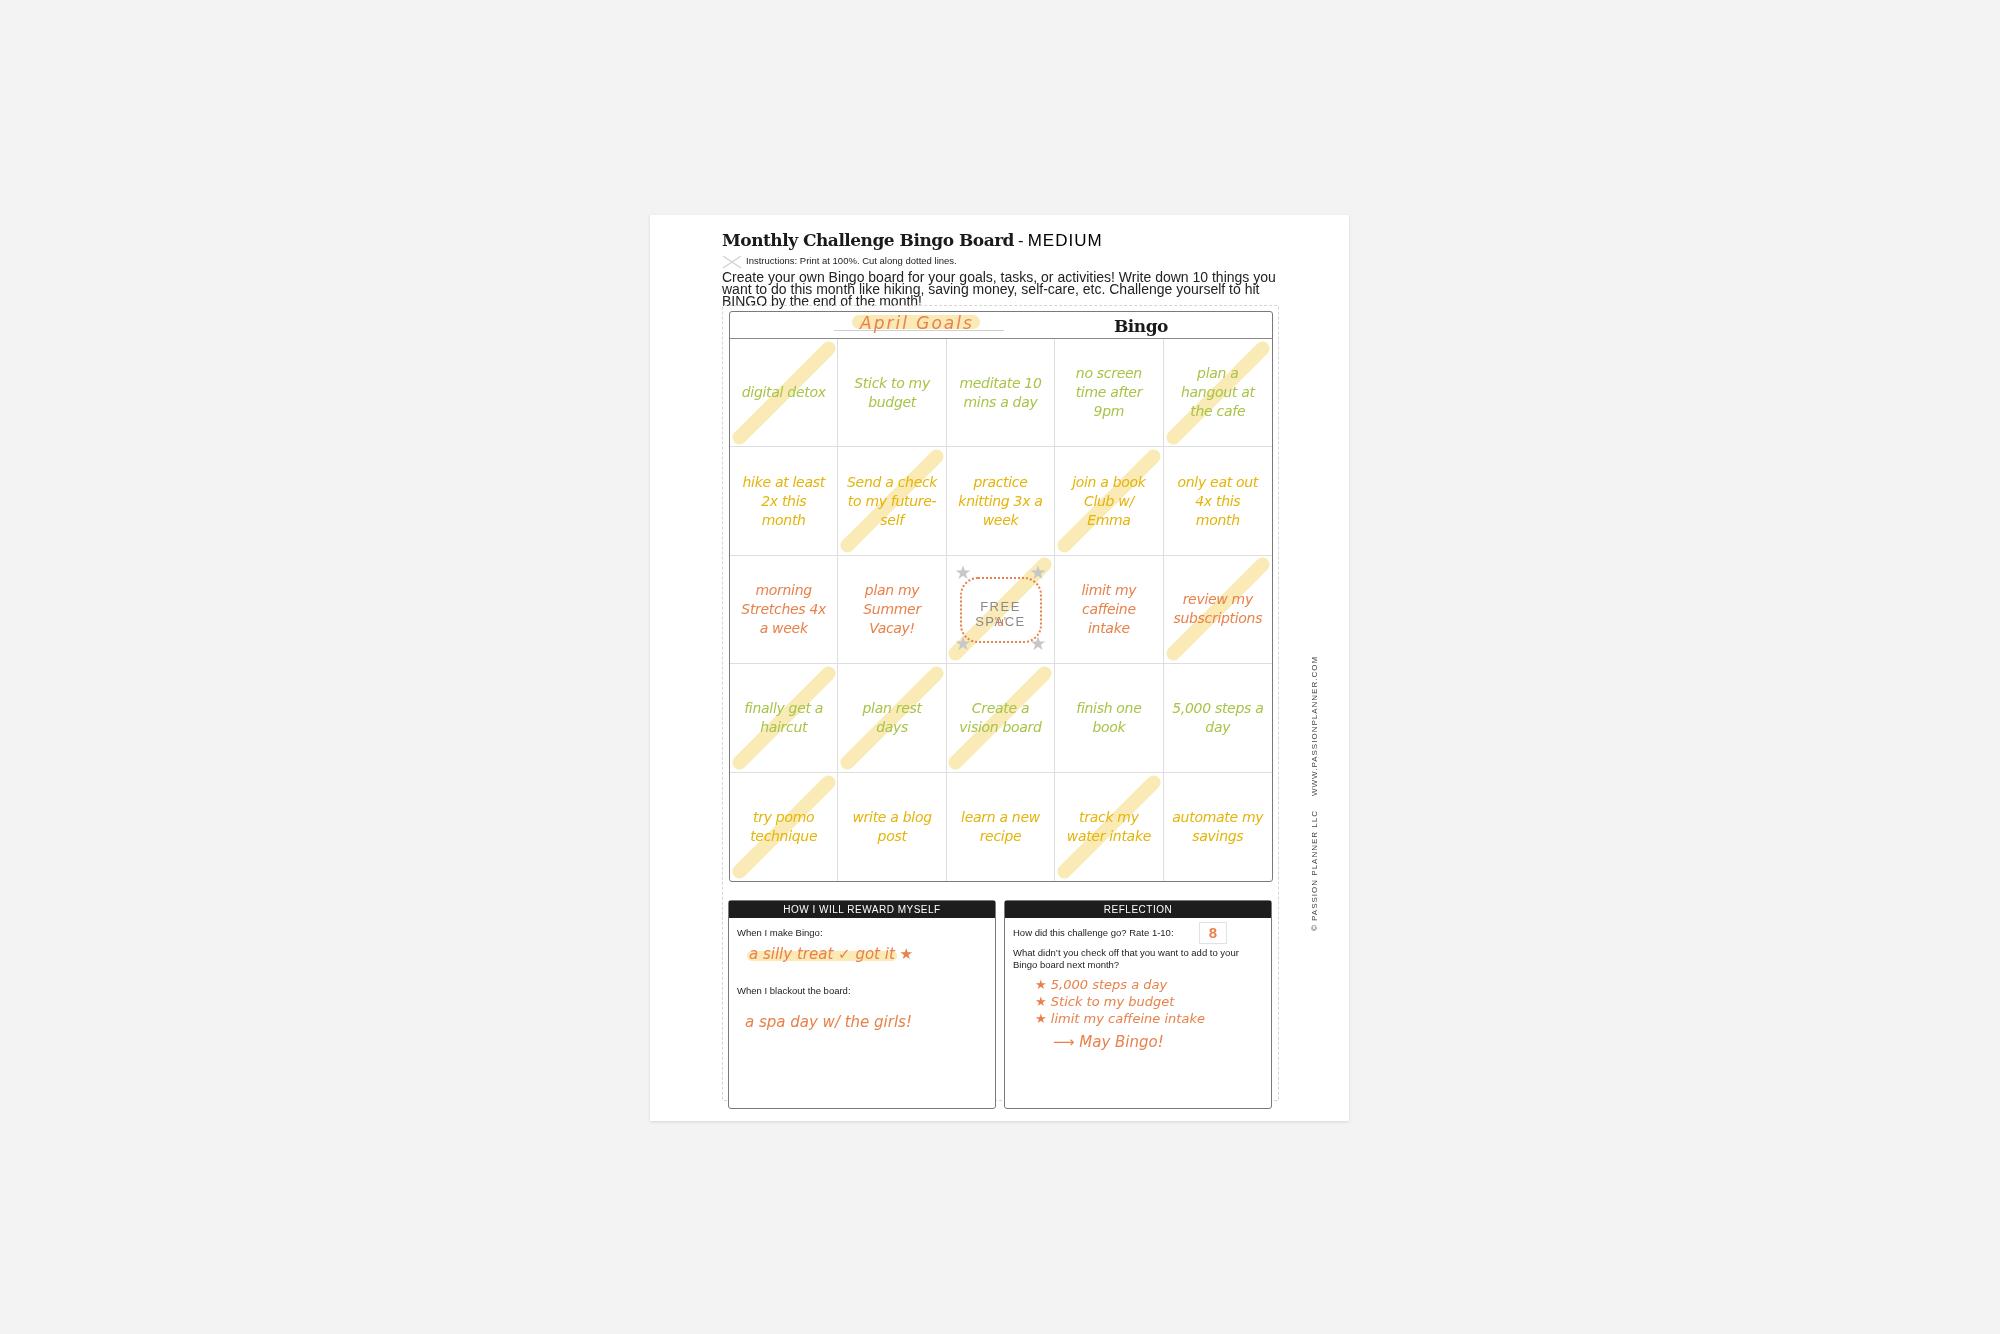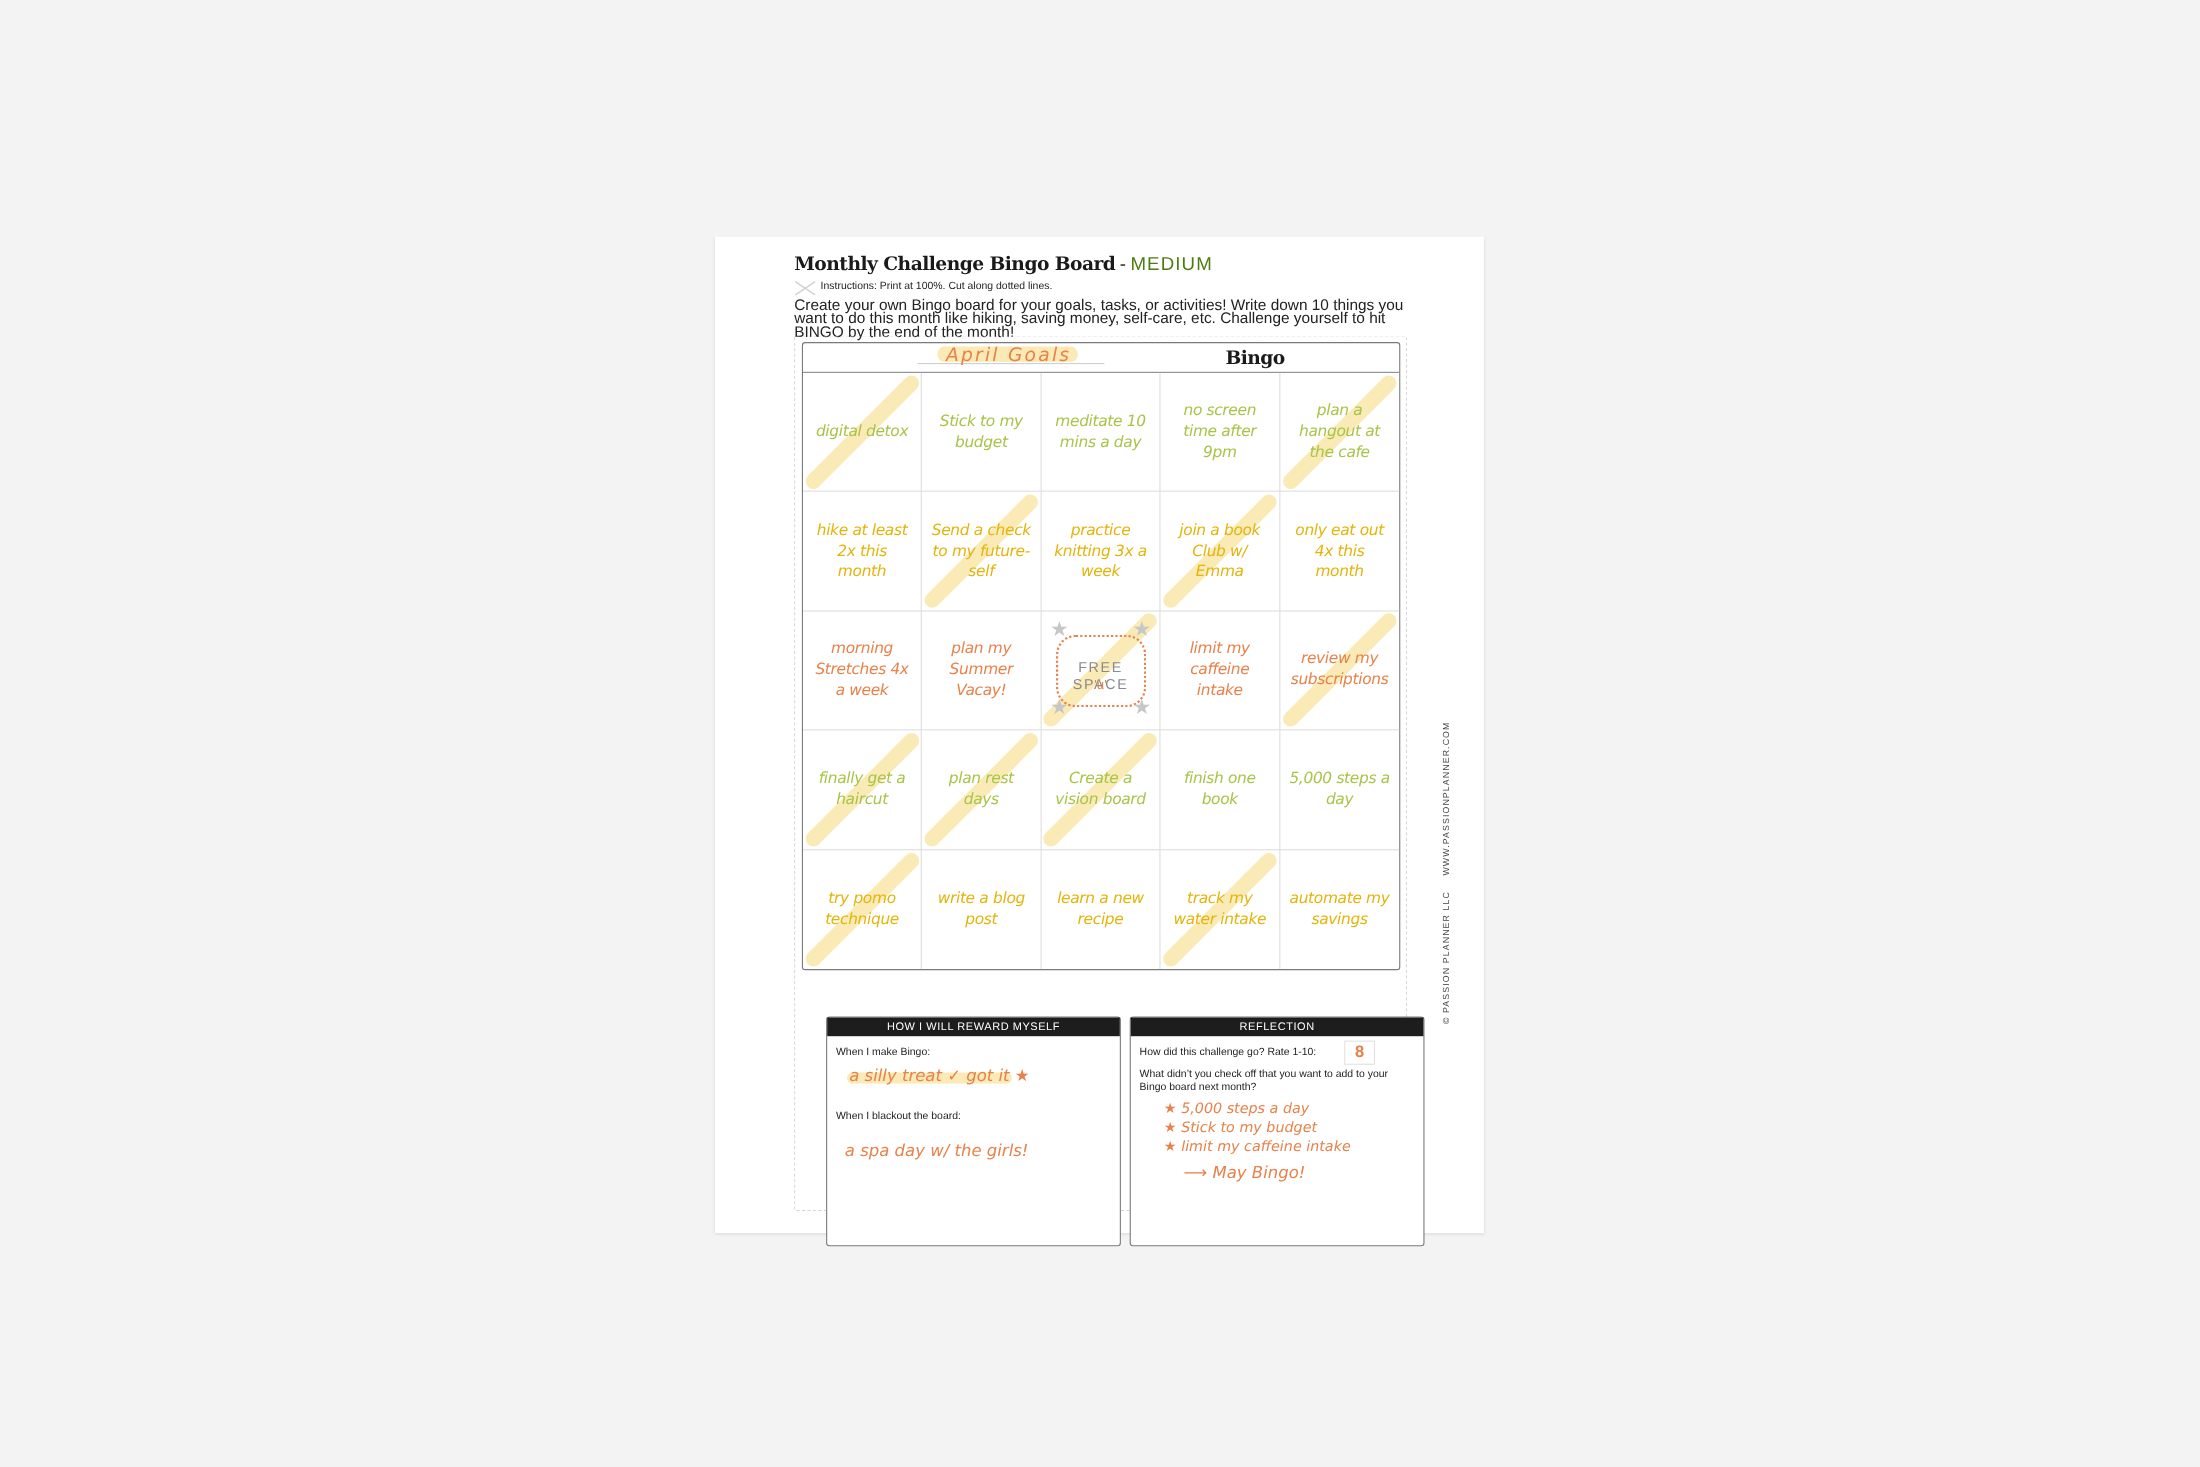--- a/index.html
+++ b/index.html
@@ -1,21 +1,21 @@
 <!DOCTYPE html>
 <html><head>
 <meta charset="utf-8">
 <style>
   html,body{margin:0;padding:0;}
   body{width:2000px;height:1334px;background:#f3f3f3;position:relative;overflow:hidden;font-family:"Liberation Sans",sans-serif;}
   .page{position:absolute;left:650px;top:215px;width:699px;height:906px;background:#ffffff;box-shadow:0 1px 3px rgba(0,0,0,0.12);}
   .title{position:absolute;left:72px;top:15px;white-space:nowrap;}
   .title .main{font-family:"DejaVu Serif",serif;font-weight:bold;font-size:17px;color:#1a1a1a;letter-spacing:-0.5px;}
   .title .dash{font-family:"Liberation Sans",sans-serif;font-size:17px;color:#1a1a1a;margin-left:4px;}
-  .title .level{font-family:"Liberation Sans",sans-serif;font-size:17px;color:#4d7c0f;letter-spacing:1px;margin-left:4px;}
+  .title .level{font-family:"Liberation Sans",sans-serif;font-size:17px;color:#000000;letter-spacing:1px;margin-left:4px;}
   .instr{position:absolute;left:72px;top:40px;display:flex;font-size:9.5px;color:#222;}
   .instr svg{margin-right:4px;}
   .desc{position:absolute;left:72px;top:56px;width:560px;font-size:14px;line-height:12px;color:#222;}
   .cutline{position:absolute;left:72px;top:90px;width:555px;height:794px;border:1.5px dashed #d5d5d5;border-radius:2px;}
   .board{position:absolute;left:79px;top:96px;width:542px;height:569px;border:1.5px solid #7a7a7a;border-radius:3px;background:#fff;}
   .board-head{position:absolute;left:0;top:0;width:542px;height:26px;border-bottom:1.5px solid #8a8a8a;}
   .goals-line{position:absolute;left:104px;top:18px;width:170px;height:1px;background:#cfcfcf;}
   .goals-hl{position:absolute;left:122px;top:3px;width:128px;height:14px;background:#fbe9b6;border-radius:8px;}
   .goals{position:absolute;left:130px;top:1px;font-family:"DejaVu Sans",sans-serif;font-style:italic;font-size:17px;color:#e8814a;letter-spacing:2px;}
   .bingo-word{position:absolute;left:384px;top:4px;font-family:"DejaVu Serif",serif;font-weight:bold;font-size:17px;color:#1a1a1a;letter-spacing:-0.5px;}
@@ -26,21 +26,21 @@
   .cell .txt{position:relative;z-index:2;font-family:"DejaVu Sans",sans-serif;font-style:italic;font-size:14px;line-height:19px;width:92px;letter-spacing:-0.3px;}
   .cell .strike{position:absolute;z-index:1;left:50%;top:50%;width:140px;height:14px;margin-left:-70px;margin-top:-7px;background:#f8e6a9;opacity:0.85;border-radius:8px;transform:rotate(-45deg);}
   .c-green{color:#a7c447;}
   .c-yellow{color:#e4b40a;}
   .c-orange{color:#e8814a;}
   .free{position:relative;z-index:2;width:92px;height:92px;}
   .free .cloud{position:absolute;left:6px;top:14px;width:78px;height:62px;border:2px solid #e8814a;border-radius:18px;border-style:dotted;}
   .free .fs{position:absolute;left:0;top:36px;width:92px;text-align:center;font-size:13px;letter-spacing:1.5px;color:#8a8a8a;font-family:"Liberation Sans",sans-serif;}
   .free .face{position:absolute;left:0;top:52px;width:92px;text-align:center;font-size:12px;color:#e8814a;}
   .free .star{position:absolute;font-size:19px;color:#c7c7c7;line-height:19px;}
-  .panel{position:absolute;top:709px;width:266px;height:207px;border:1.5px solid #7a7a7a;border-radius:3px;background:#fff;margin-left:23px;}
+  .panel{position:absolute;top:685px;width:266px;height:207px;border:1.5px solid #7a7a7a;border-radius:3px;background:#fff;}
   .panel .ph{height:17px;background:#1d1d1d;color:#fff;font-size:10px;text-align:center;line-height:17px;letter-spacing:0.5px;}
   .panel .lbl{position:absolute;left:8px;font-size:9.5px;color:#222;line-height:12px;}
   .hand{position:absolute;font-family:"DejaVu Sans",sans-serif;font-style:italic;color:#e8814a;white-space:nowrap;}
   .rate-box{position:absolute;left:194px;top:21px;width:26px;height:20px;border:1px solid #e2e2e2;text-align:center;font-size:15px;font-weight:bold;color:#e8814a;line-height:20px;}
   .copyright{position:absolute;left:660px;top:716px;width:200px;height:12px;font-size:8px;letter-spacing:1px;color:#444;transform-origin:0 0;transform:rotate(-90deg);white-space:nowrap;}
   .copyright span{margin-right:14px;}
 </style>
 </head>
 <body>
 

